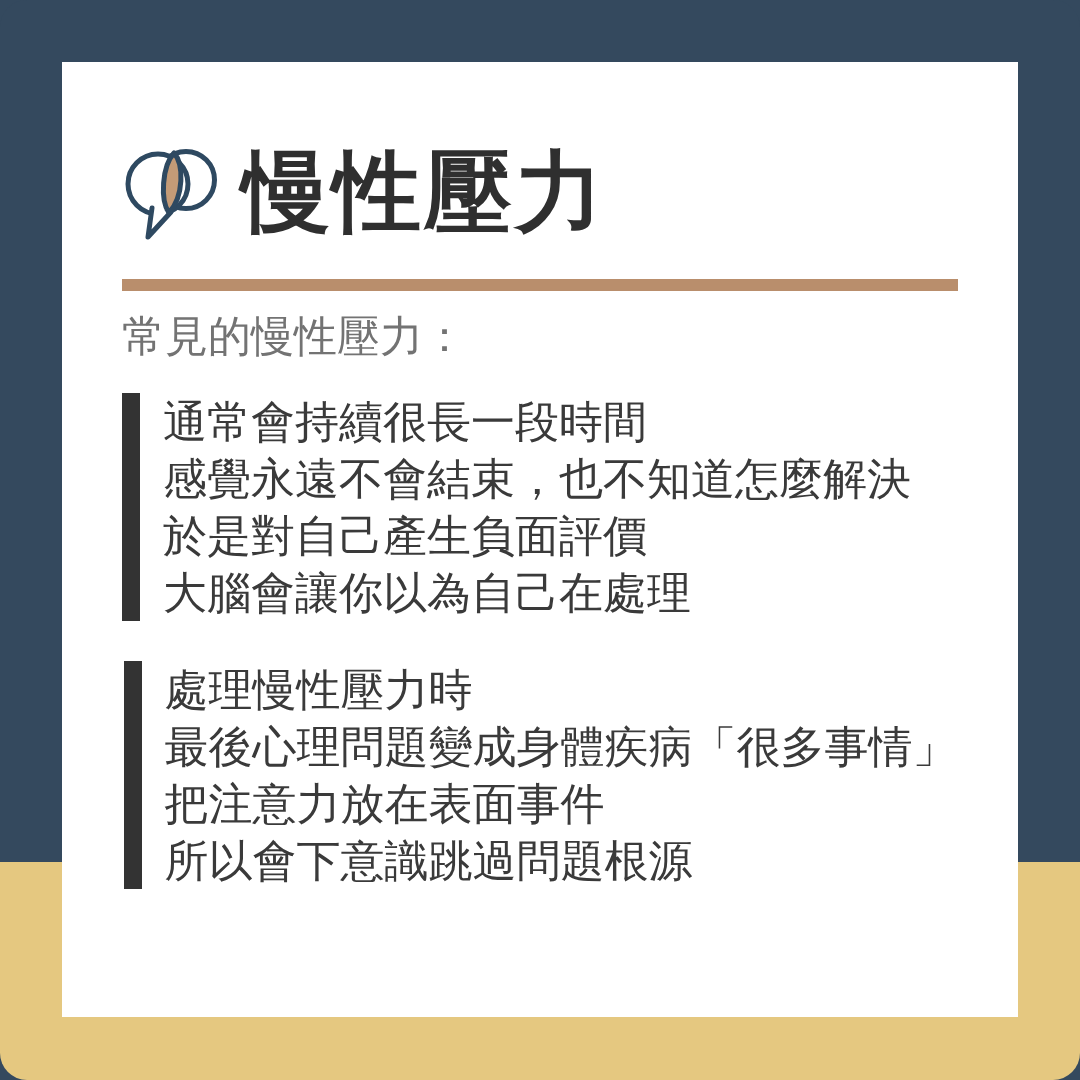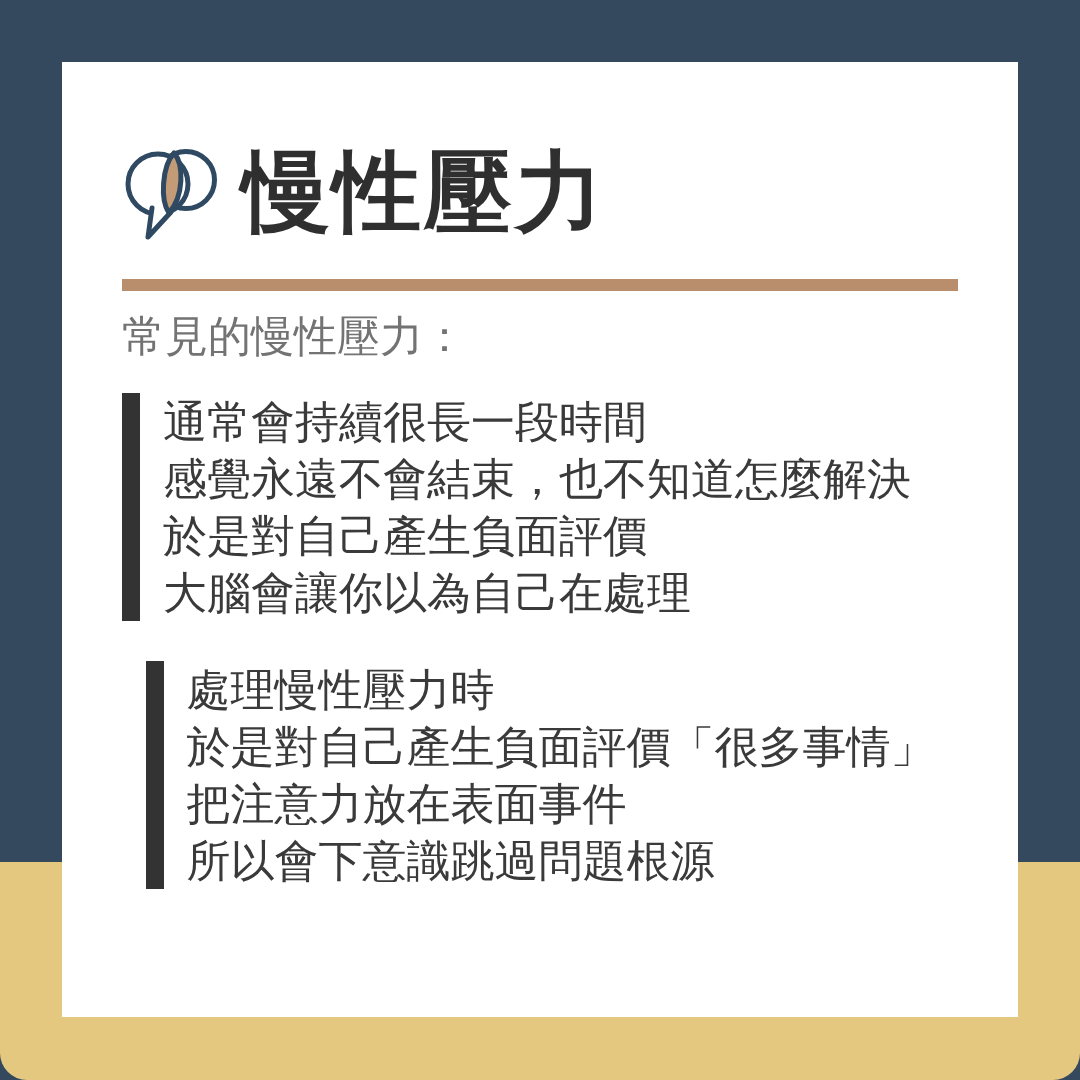--- a/index.html
+++ b/index.html
@@ -126,20 +126,20 @@
         <p>感覺永遠不會結束，也不知道怎麼解決</p>
         <p>於是對自己產生負面評價</p>
         <p>大腦會讓你以為自己在處理</p>
       </div>
     </div>
 
     <div class="quote">
       <div class="quote-bar"></div>
       <div class="quote-text">
         <p>處理慢性壓力時</p>
-        <p>於是對自己產生負面評價「很多事情」</p>
+        <p>最後心理問題變成身體疾病「很多事情」</p>
         <p>把注意力放在表面事件</p>
         <p>所以會下意識跳過問題根源</p>
       </div>
     </div>
 
   </div>
 </div>
 
 </body></html>

